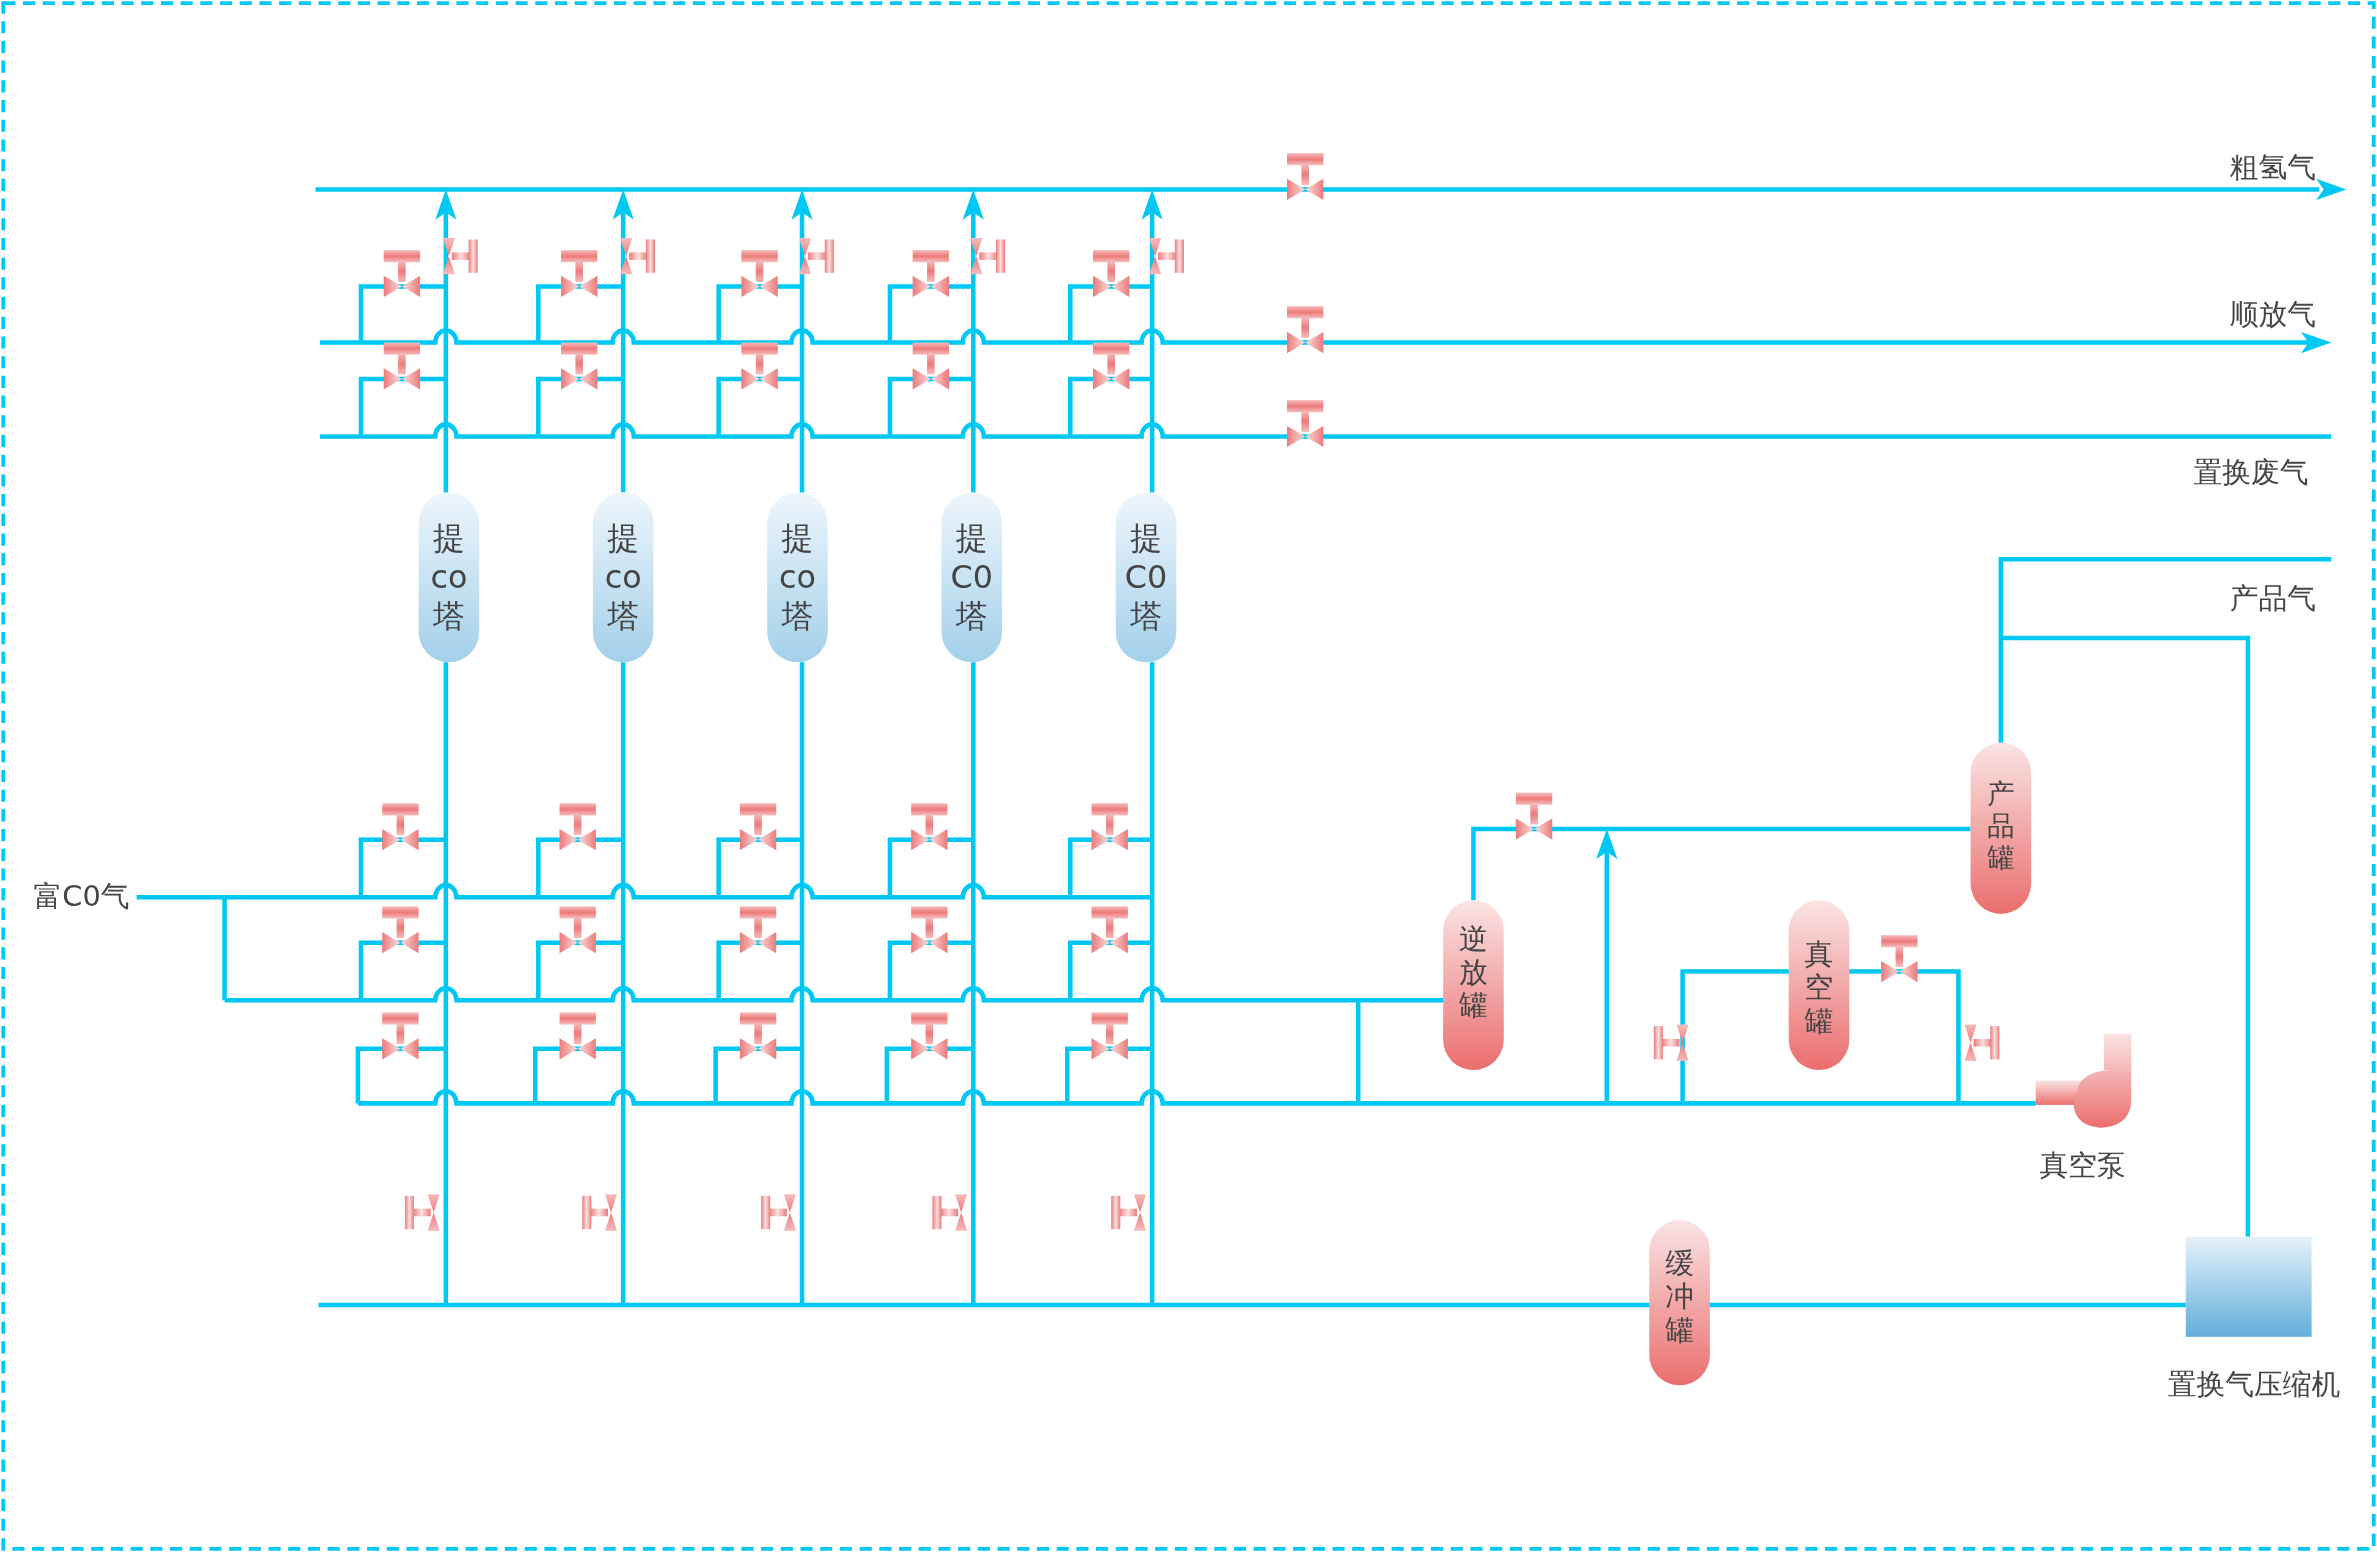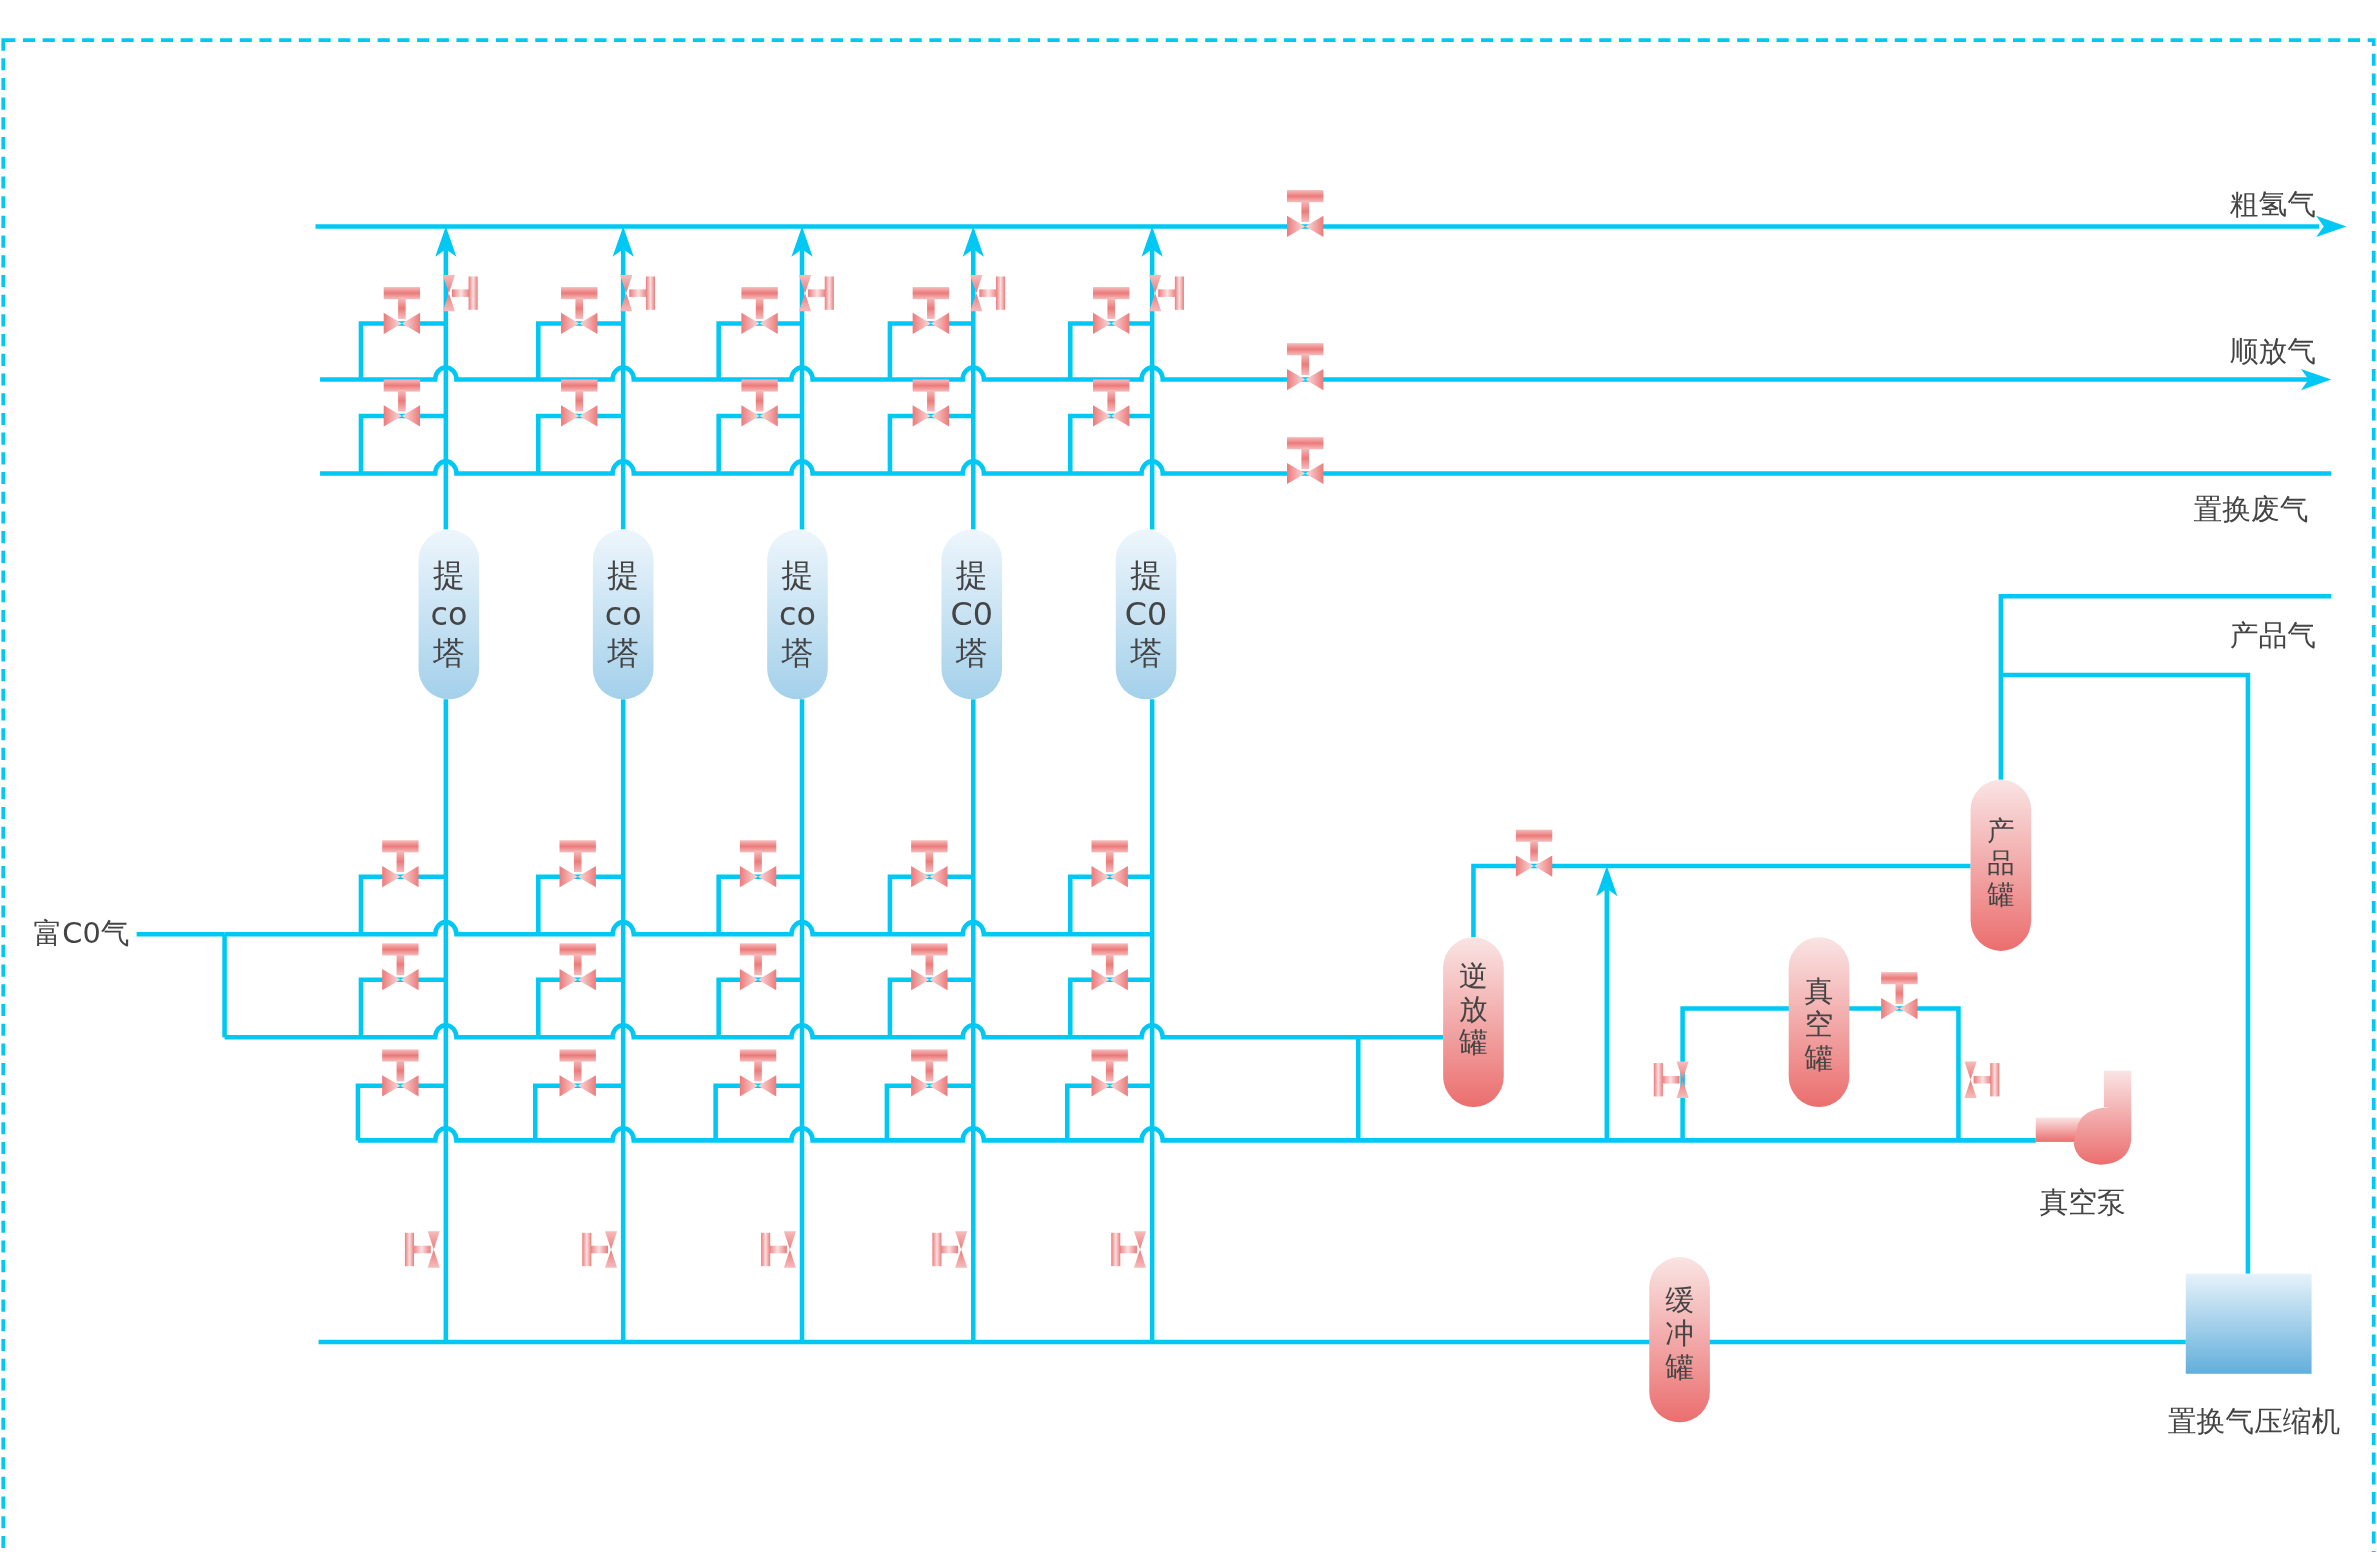--- a/index.html
+++ b/index.html
@@ -1,17 +1,17 @@
 <!DOCTYPE html>
 <html style="font-size:12px"><head>
 <meta charset="utf-8">
 <style>
   html,body{margin:0;padding:0;background:#fff;}
   body{width:2377px;height:1552px;overflow:hidden;}
-  #stage{position:absolute;left:0;top:0;width:2377px;height:1236px;margin-top:37px;}
+  #stage{position:absolute;left:0;top:0;width:2377px;height:1236px;}
   svg text{font-family:"DejaVu Sans",sans-serif;fill:#444;}
   .pipe{stroke:#00c8f5;stroke-width:3;fill:none;}
 </style>
 </head>
 <body>
 
 <div id="stage">
 <svg id="svg" width="2377" height="1552" viewBox="0 0 1568 1024" xmlns="http://www.w3.org/2000/svg">
   <defs>
     <linearGradient id="gTower" x1="0" y1="0" x2="0" y2="1">

